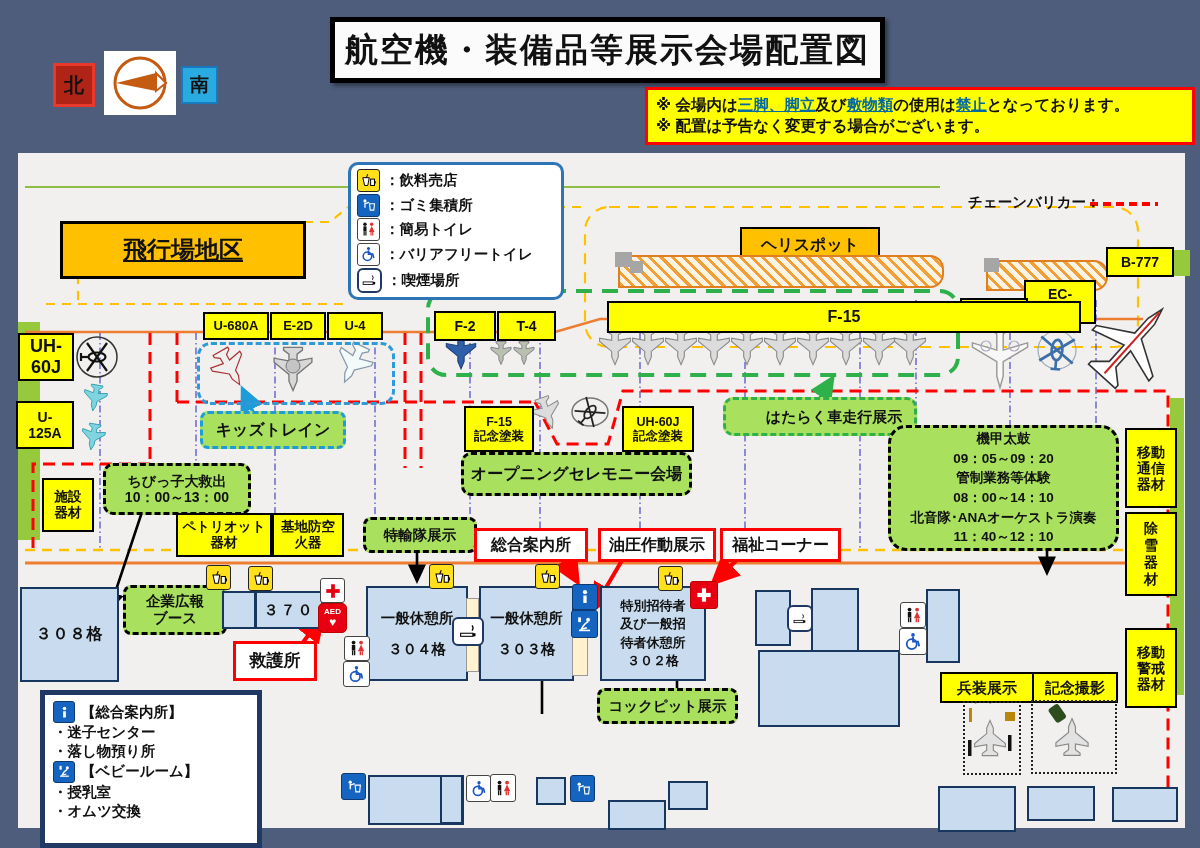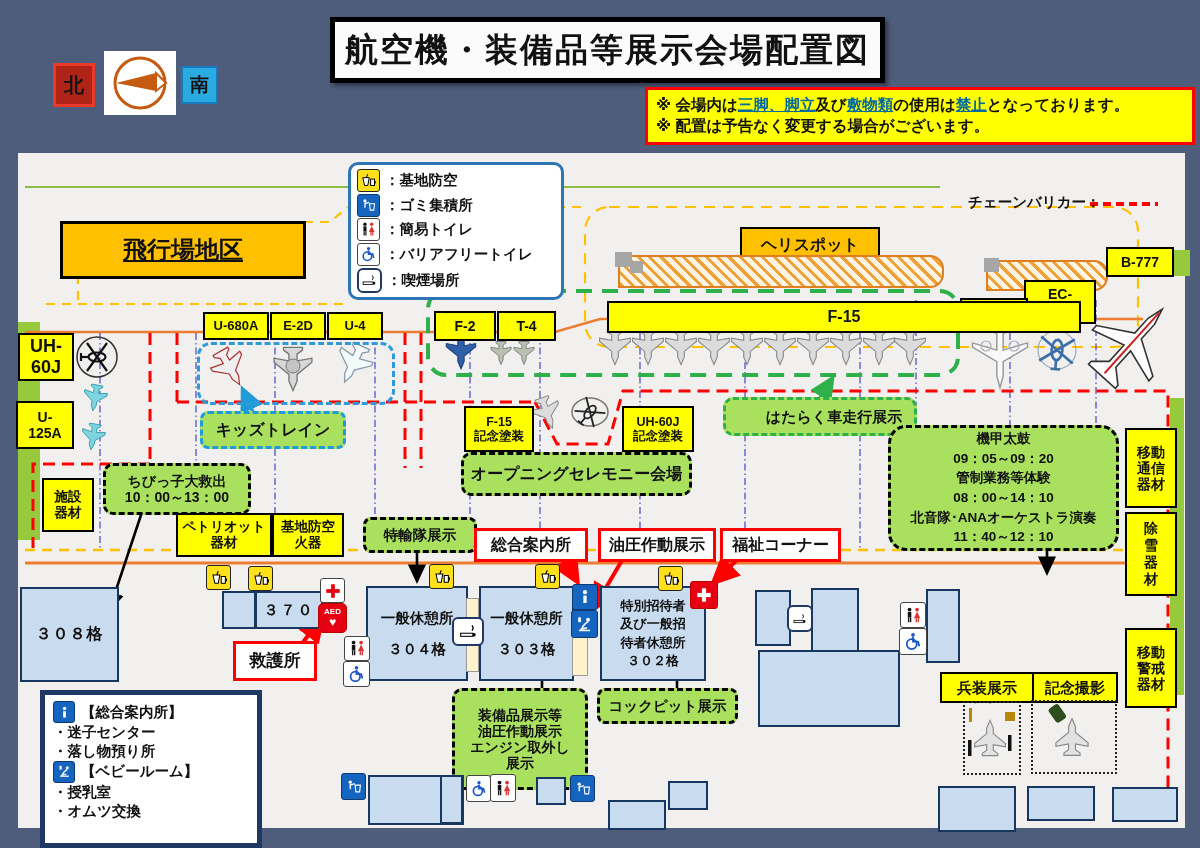--- a/index.html
+++ b/index.html
@@ -220,21 +220,21 @@
   <div class="abs" id="legend">
     <div class="legrow">
       <span class="ic ic-drink" style="width:21px;height:21px;">
           <svg width="17" height="17" viewBox="0 0 24 24">
             <path d="M4,8 L6.5,19 L11,19 L13,8 Z" fill="#fff" stroke="#000" stroke-width="1.4"></path>
             <line x1="9" y1="8" x2="11" y2="3" stroke="#000" stroke-width="1.4"></line>
             <rect x="15" y="10" width="5.5" height="9" fill="#fff" stroke="#000" stroke-width="1.4"></rect>
             <path d="M20.5,12 q3,2.5 0,5" fill="none" stroke="#000" stroke-width="1.4"></path>
           </svg>
         </span>
-      <span>：基地防空</span>
+      <span>：飲料売店</span>
     </div>
     <div class="legrow">
       <span class="ic ic-blue" style="width:21px;height:21px;">
           <svg width="17" height="17" viewBox="0 0 24 24">
             <circle cx="7" cy="5.5" r="2.2" fill="#fff"></circle>
             <line x1="7" y1="8" x2="7" y2="15" stroke="#fff" stroke-width="1.8"></line>
             <line x1="7" y1="9.5" x2="13" y2="7.5" stroke="#fff" stroke-width="1.8"></line>
             <path d="M13.5,9.5 h7 l-1,9 h-5 Z" fill="none" stroke="#fff" stroke-width="1.5"></path>
           </svg>
         </span>
@@ -328,26 +328,24 @@
     <span>管制業務等体験</span>
       <span>08：00～14：10</span>
     <span>北音隊･ANAオーケストラ演奏</span>
       <span>11：40～12：10</span>
   </div>
   <div class="abs c lbl-g" style="left:103px;top:463px;width:142px;height:46px;font-size:14px;">
       <span>ちびっ子大救出</span>
       <span>10：00～13：00</span>
     </div>
   <div class="abs c lbl-g" style="left:363px;top:517px;width:108px;height:30px;font-size:14.5px;border-radius:8px;">特輸隊展示</div>
-  <div class="abs c lbl-g" style="left:452px;top:688px;width:130px;height:96px;font-size:14px;">
-    <span>装備品展示等</span>
-      <span>油圧作動展示</span>
-    <span>エンジン取外し</span>
-      <span>展示</span>
-  </div>
+  <div class="abs c lbl-g" style="left:123px;top:585px;width:98px;height:44px;font-size:14.5px;border-radius:8px;">
+      <span>企業広報</span>
+      <span>ブース</span>
+    </div>
   <div class="abs c lbl-g" style="left:597px;top:688px;width:135px;height:30px;font-size:14.5px;border-radius:8px;">コックピット展示</div>
   <div class="abs c lbl-y" style="left:940px;top:672px;width:90px;height:27px;font-size:15px;">兵装展示</div>
   <div class="abs c lbl-y" style="left:1032px;top:672px;width:82px;height:27px;font-size:15px;">記念撮影</div>
   <div class="abs dotted" style="left:963px;top:701px;width:54px;height:70px;"></div>
   <div class="abs dotted" style="left:1031px;top:700px;width:82px;height:70px;"></div>
 
   <div class="abs c lbl-y" style="left:42px;top:478px;width:48px;height:50px;font-size:13.5px;">
       <span>施設</span>
       <span>器材</span>
     </div>

